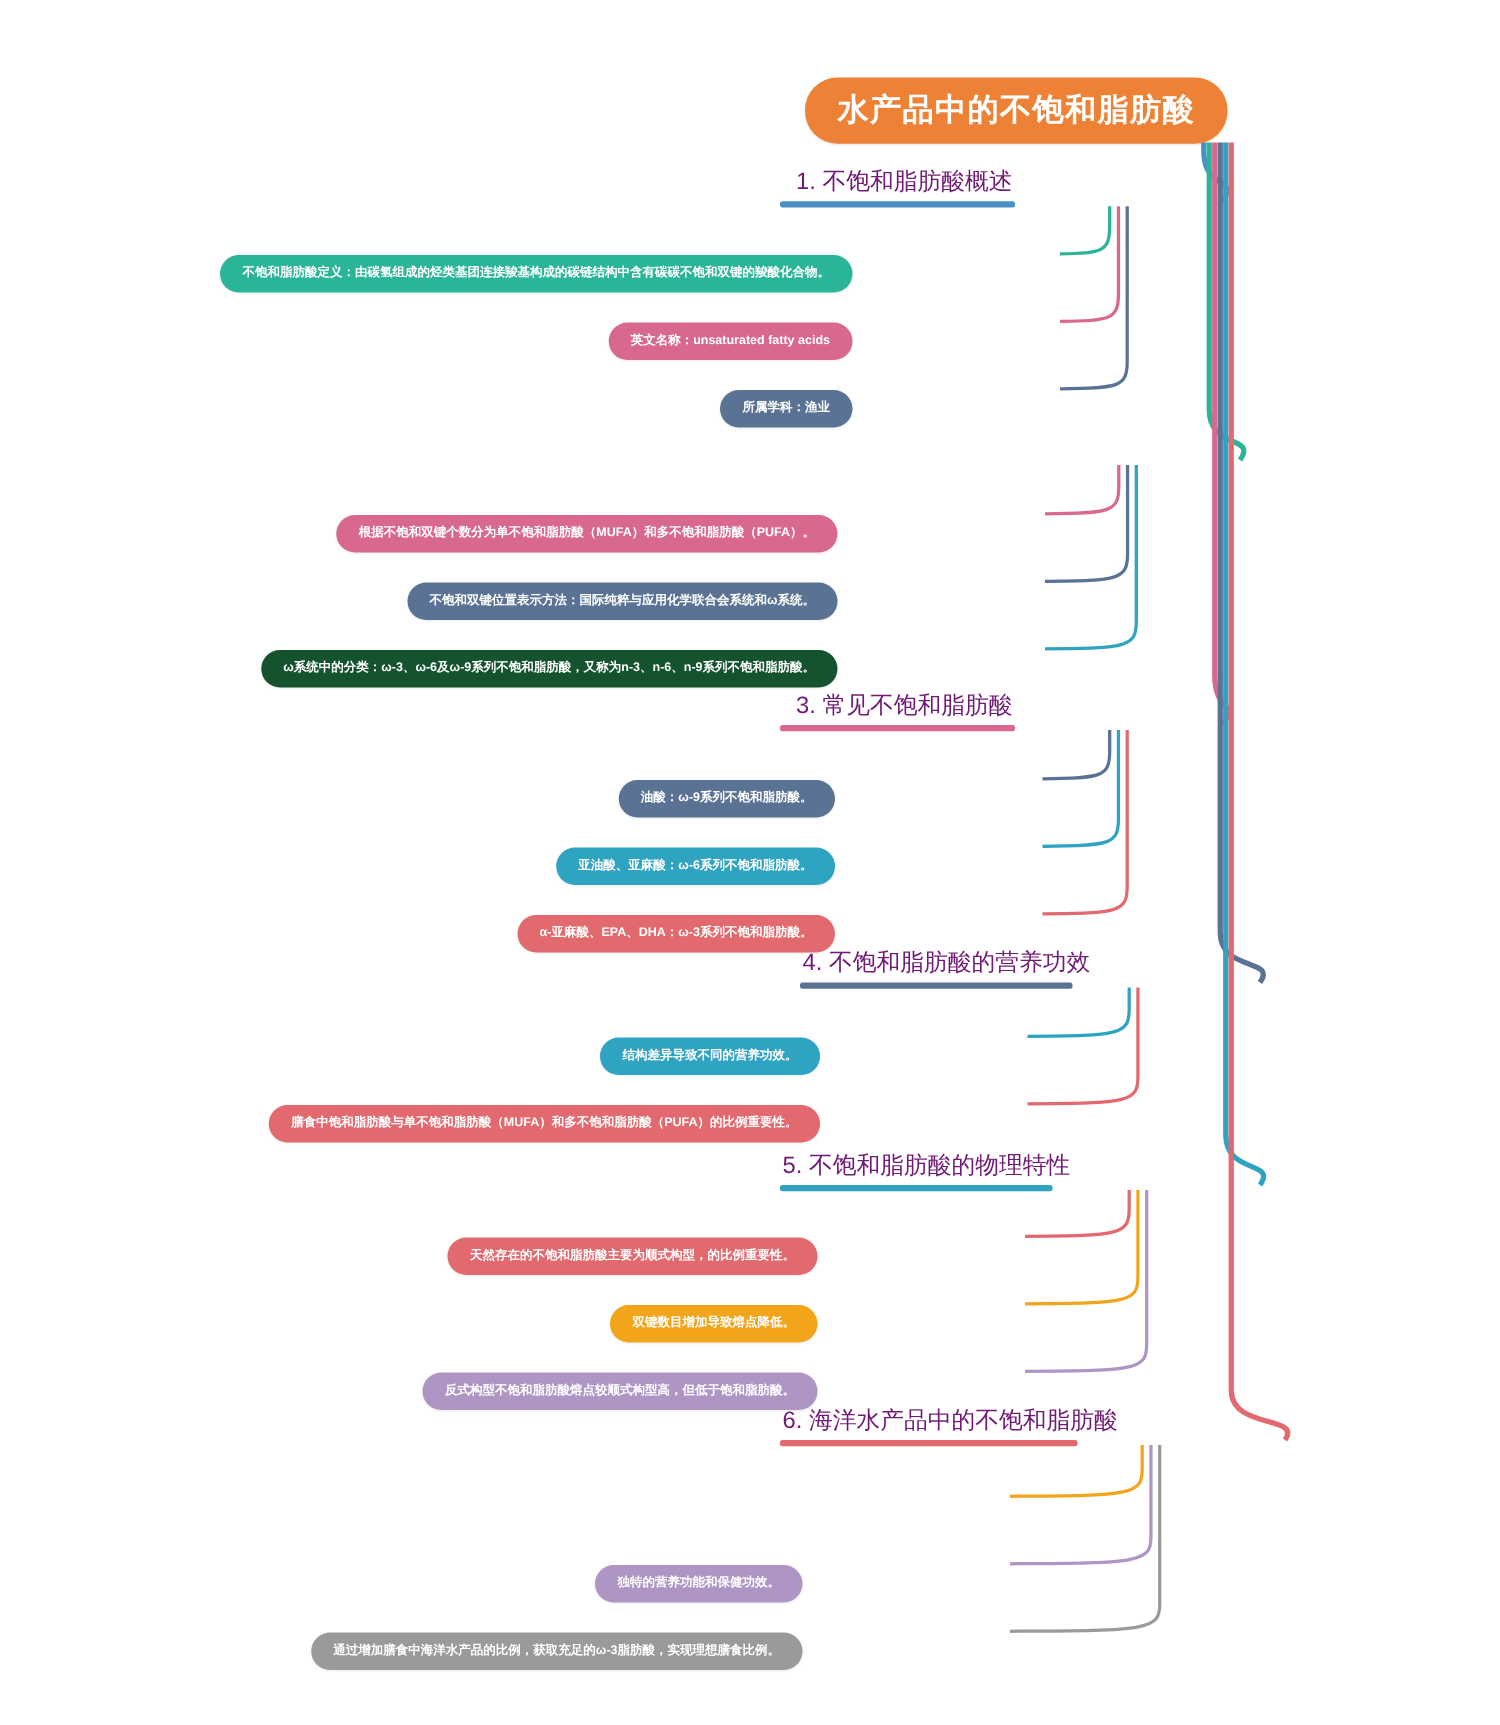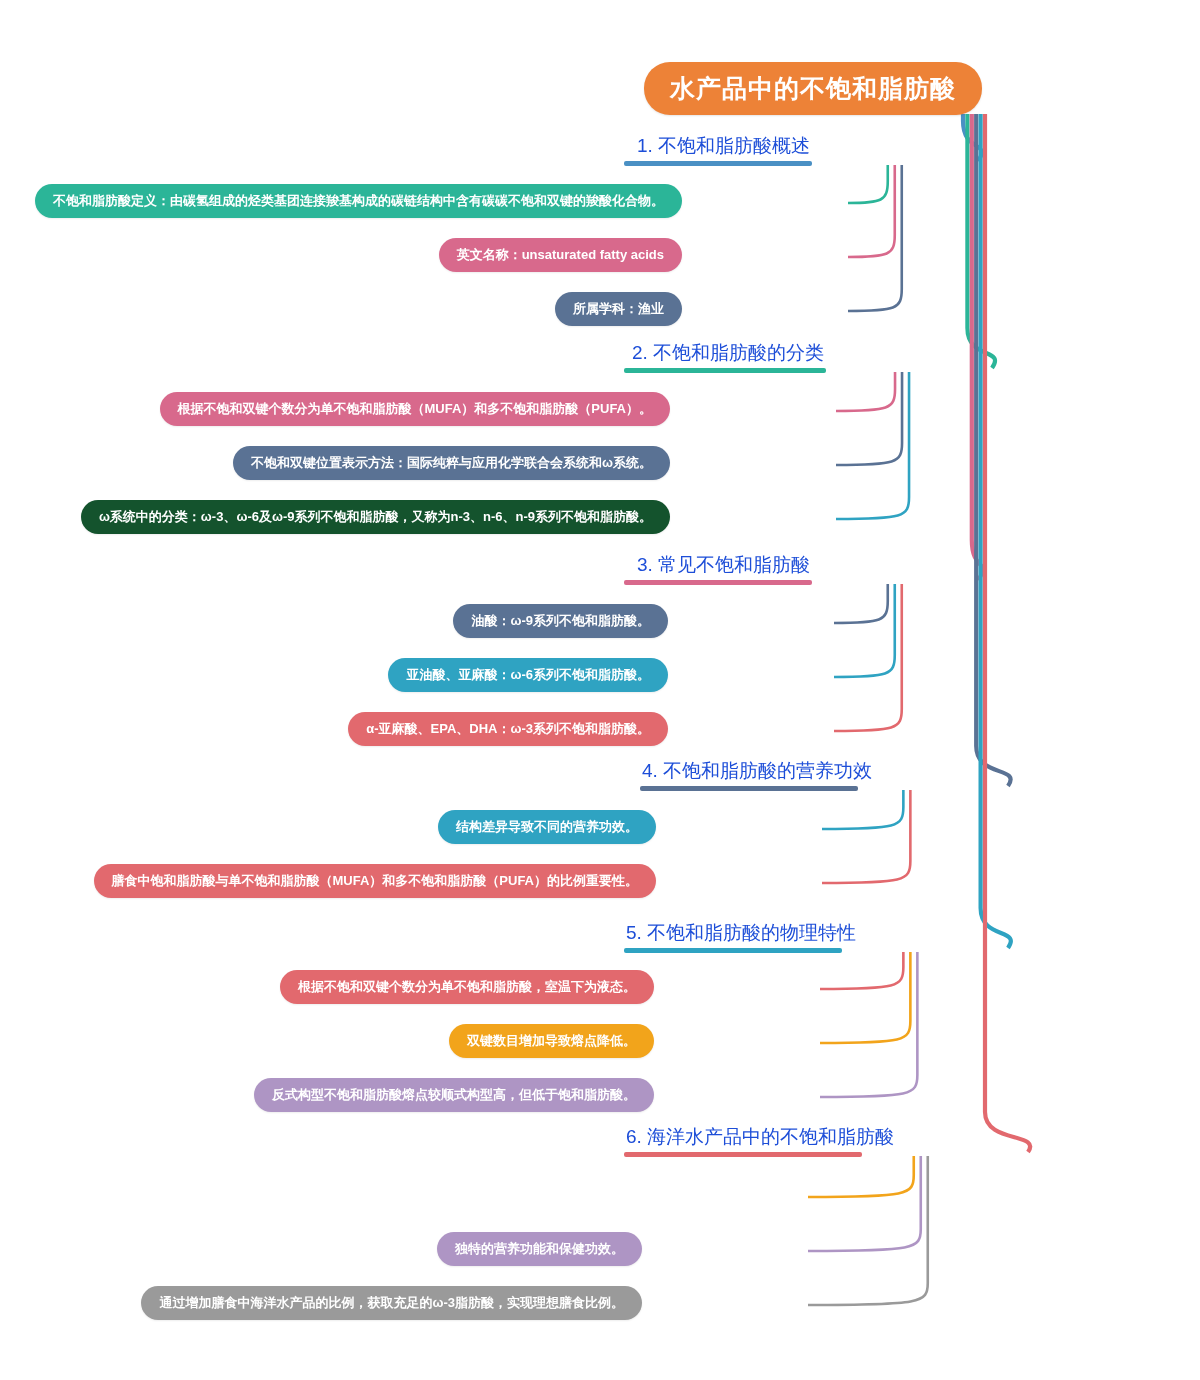--- a/index.html
+++ b/index.html
@@ -22,40 +22,41 @@
     padding:12px 26px;
     white-space:nowrap;
     line-height:1.15;
     box-shadow:0 1px 2px rgba(0,0,0,0.10);
   }
 
   
   .section{
     position:absolute;
     white-space:nowrap;
-    color:#1d4ed8;
+    color:#701a75;
     font-size:19px;
     line-height:1.2;
     padding-bottom:4px;
     text-align:right;
   }
   .section .lbl{display:block;padding:0 2px 3px 2px;}
   .section .rule{display:block;height:5px;border-radius:2px;width:100%;}
 
   
   .leaf{
     position:absolute;
     color:#ffffff;
     border-radius:18px;
-    font-size:13px;
+    font-size:10px;
     font-weight:bold;
     white-space:nowrap;
     padding:9px 18px;
     line-height:1.2;
     box-shadow:0 1px 2px rgba(0,0,0,0.07);
+    margin-top:20px;
   }
 </style>
 </head>
 <body>
 
 <div id="canvas">
   <svg id="wires" viewBox="0 0 1200 1380">
       <path d="M 963 114 L 963 121 C 963 153, 992 141, 978 161" stroke="#4A90C4" stroke-width="4.2" fill="none" stroke-linecap="butt"></path>
       <path d="M 967.4 114 L 967.4 328 C 967.4 360, 1006 348, 992 368" stroke="#2BB598" stroke-width="4.2" fill="none" stroke-linecap="butt"></path>
       <path d="M 971.8 114 L 971.8 540 C 971.8 572, 992 560, 978 580" stroke="#D8698C" stroke-width="4.2" fill="none" stroke-linecap="butt"></path>
@@ -81,45 +82,41 @@
       <path d="M 927.76 1156 L 927.76 1283 C 927.76 1303, 921.76 1305, 808 1305" stroke="#9A9A9A" stroke-width="2.6" fill="none" stroke-linecap="butt"></path>
     </svg>
   <div class="root" style="right: 52px; top: 62px; background: rgb(237, 130, 55);">水产品中的不饱和脂肪酸</div>
 <div class="section" style="right: 222px; top: 135px; width: 188px;">
       <span class="lbl">1. 不饱和脂肪酸概述</span>
       <span class="rule" style="background: rgb(74, 144, 196);"></span>
     </div>
     <div class="leaf" style="right: 352px; top: 184px; background: rgb(43, 181, 152);"><span>不饱和脂肪酸定义：由碳氢组成的烃类基团连接羧基构成的碳链结构中含有碳碳不饱和双键的羧酸化合物。</span></div>
     <div class="leaf" style="right: 352px; top: 238px; background: rgb(216, 105, 140);"><span>英文名称：unsaturated fatty acids</span></div>
     <div class="leaf" style="right: 352px; top: 292px; background: rgb(90, 114, 148);"><span>所属学科：渔业</span></div>
-    <div class="section" style="right: 208px; top: 342px; width: 202px;">
-      <span class="lbl">2. 不饱和脂肪酸的分类</span>
-      <span class="rule" style="background: rgb(43, 181, 152);"></span>
-    </div>
     <div class="leaf" style="right: 364px; top: 446px; background: rgb(90, 114, 148);"><span>不饱和双键位置表示方法：国际纯粹与应用化学联合会系统和ω系统。</span></div>
     <div class="leaf" style="right: 364px; top: 392px; background: rgb(216, 105, 140);"><span>根据不饱和双键个数分为单不饱和脂肪酸（MUFA）和多不饱和脂肪酸（PUFA）。</span></div>
     <div class="leaf" style="right: 364px; top: 500px; background: #14532d;"><span>ω系统中的分类：ω-3、ω-6及ω-9系列不饱和脂肪酸，又称为n-3、n-6、n-9系列不饱和脂肪酸。</span></div>
     <div class="section" style="right: 222px; top: 554px; width: 188px;">
       <span class="lbl">3. 常见不饱和脂肪酸</span>
       <span class="rule" style="background: rgb(216, 105, 140);"></span>
     </div>
     <div class="leaf" style="right: 366px; top: 604px; background: rgb(90, 114, 148);"><span>油酸：ω-9系列不饱和脂肪酸。</span></div>
     <div class="leaf" style="right: 366px; top: 658px; background: rgb(47, 163, 194);"><span>亚油酸、亚麻酸：ω-6系列不饱和脂肪酸。</span></div>
     <div class="leaf" style="right: 366px; top: 712px; background: rgb(226, 105, 110);"><span>α-亚麻酸、EPA、DHA：ω-3系列不饱和脂肪酸。</span></div>
     <div class="section" style="right: 176px; top: 760px; width: 218px;">
       <span class="lbl">4. 不饱和脂肪酸的营养功效</span>
       <span class="rule" style="background: rgb(90, 114, 148);"></span>
     </div>
     <div class="leaf" style="right: 378px; top: 810px; background: rgb(47, 163, 194);"><span>结构差异导致不同的营养功效。</span></div>
     <div class="leaf" style="right: 378px; top: 864px; background: rgb(226, 105, 110);"><span>膳食中饱和脂肪酸与单不饱和脂肪酸（MUFA）和多不饱和脂肪酸（PUFA）的比例重要性。</span></div>
     <div class="section" style="right: 192px; top: 922px; width: 218px;">
       <span class="lbl">5. 不饱和脂肪酸的物理特性</span>
       <span class="rule" style="background: rgb(47, 163, 194);"></span>
     </div>
-    <div class="leaf" style="right: 380px; top: 970px; background: rgb(226, 105, 110);"><span>根据不饱和双键个数分为单不饱和脂肪酸，室温下为液态。</span></div>
+    <div class="leaf" style="right: 380px; top: 970px; background: rgb(226, 105, 110);"><span>天然存在的不饱和脂肪酸主要为顺式构型，的比例重要性。</span></div>
     <div class="leaf" style="right: 380px; top: 1024px; background: rgb(242, 164, 27);"><span>双键数目增加导致熔点降低。</span></div>
     <div class="leaf" style="right: 380px; top: 1078px; background: rgb(174, 149, 196);"><span>反式构型不饱和脂肪酸熔点较顺式构型高，但低于饱和脂肪酸。</span></div>
     <div class="section" style="right: 172px; top: 1126px; width: 238px;">
       <span class="lbl">6. 海洋水产品中的不饱和脂肪酸</span>
       <span class="rule" style="background: rgb(226, 105, 110);"></span>
     </div>
     <div class="leaf" style="right: 392px; top: 1232px; background: rgb(174, 149, 196);"><span>独特的营养功能和保健功效。</span></div>
     <div class="leaf" style="right: 392px; top: 1286px; background: rgb(154, 154, 154);"><span>通过增加膳食中海洋水产品的比例，获取充足的ω-3脂肪酸，实现理想膳食比例。</span></div>
   </div>
 

